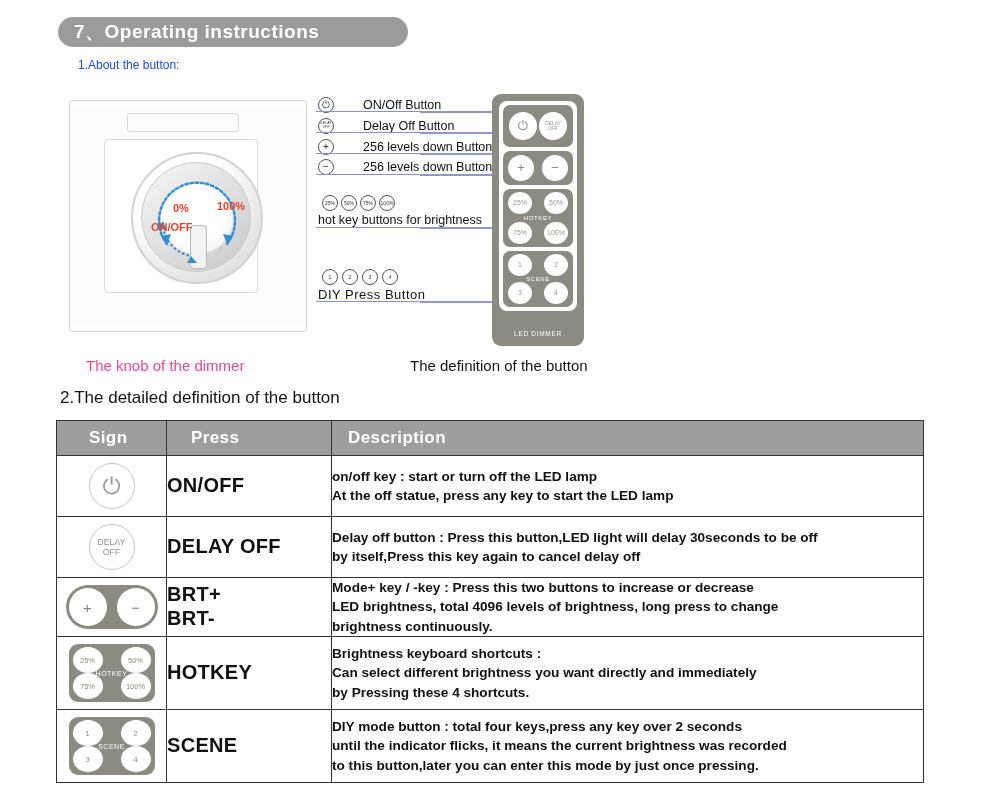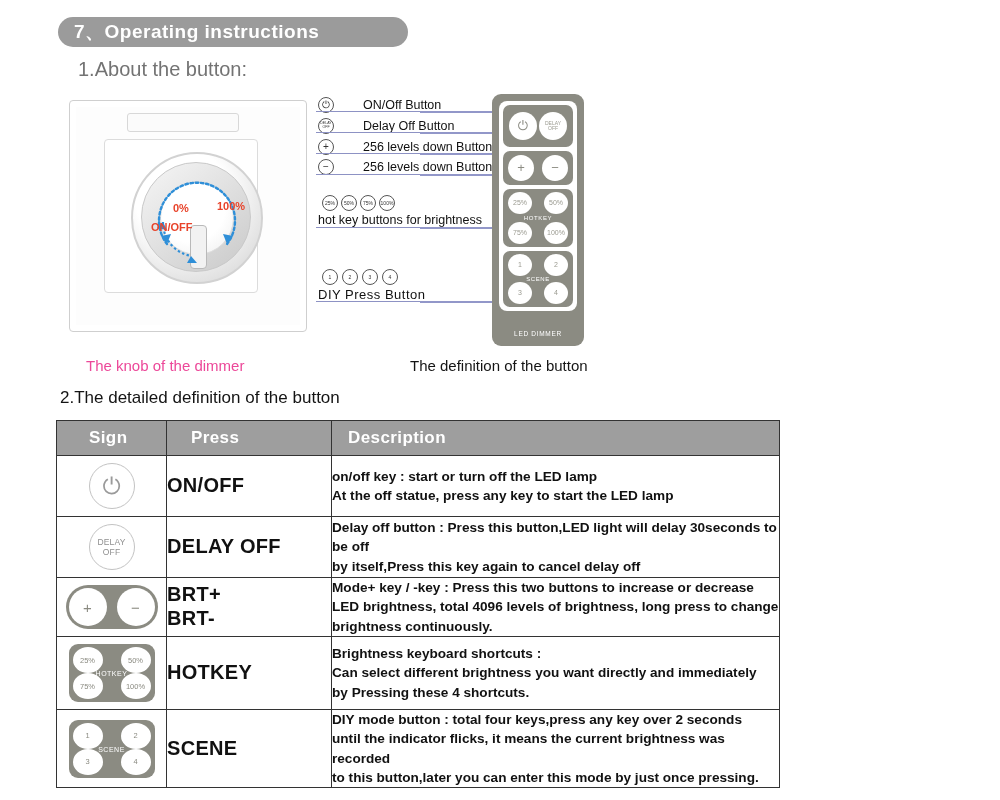--- a/index.html
+++ b/index.html
@@ -14,21 +14,21 @@
     width:350px;height:30px;border-radius:16px;
     background:#9b9b9b;
     display:flex;align-items:center;
   }
   #section-header .title{
     color:#ffffff;font-weight:bold;font-size:19px;
     letter-spacing:.5px;padding-left:16px;white-space:nowrap;
   }
   #subtitle-1{
     position:absolute;left:78px;top:58px;
-    font-size:20px;color:#737373;white-space:nowrap;
+    font-size:12px;color:#1d4ed8;white-space:nowrap;
   }
   #subtitle-2{
     position:absolute;left:60px;top:388px;
     font-size:17px;color:#141414;white-space:nowrap;
   }
 
   
   #diagram{position:absolute;left:0;top:90px;width:1000px;height:290px;}
 
   
@@ -132,21 +132,21 @@
     position:absolute;left:0;bottom:9px;width:100%;text-align:center;
     color:#ffffff;font-size:6.5px;letter-spacing:.7px;
   }
 
   
   #cap-knob{position:absolute;left:86px;top:267px;font-size:15px;color:#ec4899;white-space:nowrap;}
   #cap-button{position:absolute;left:410px;top:267px;font-size:15px;color:#141414;white-space:nowrap;}
 
   
   #spec-table{
-    position:absolute;left:56px;top:420px;width:724px;
+    position:absolute;left:56px;top:420px;width:868px;
     border-collapse:collapse;table-layout:fixed;
   }
   #spec-table th,#spec-table td{
     border:1.5px solid #333;vertical-align:middle;padding:0;
   }
   #spec-table thead th{
     background:#9e9e9e;color:#ffffff;font-size:17px;font-weight:bold;
     height:34px;text-align:left;padding-left:16px;letter-spacing:.4px;
   }
   #spec-table thead th.c-sign{padding-left:32px;}

